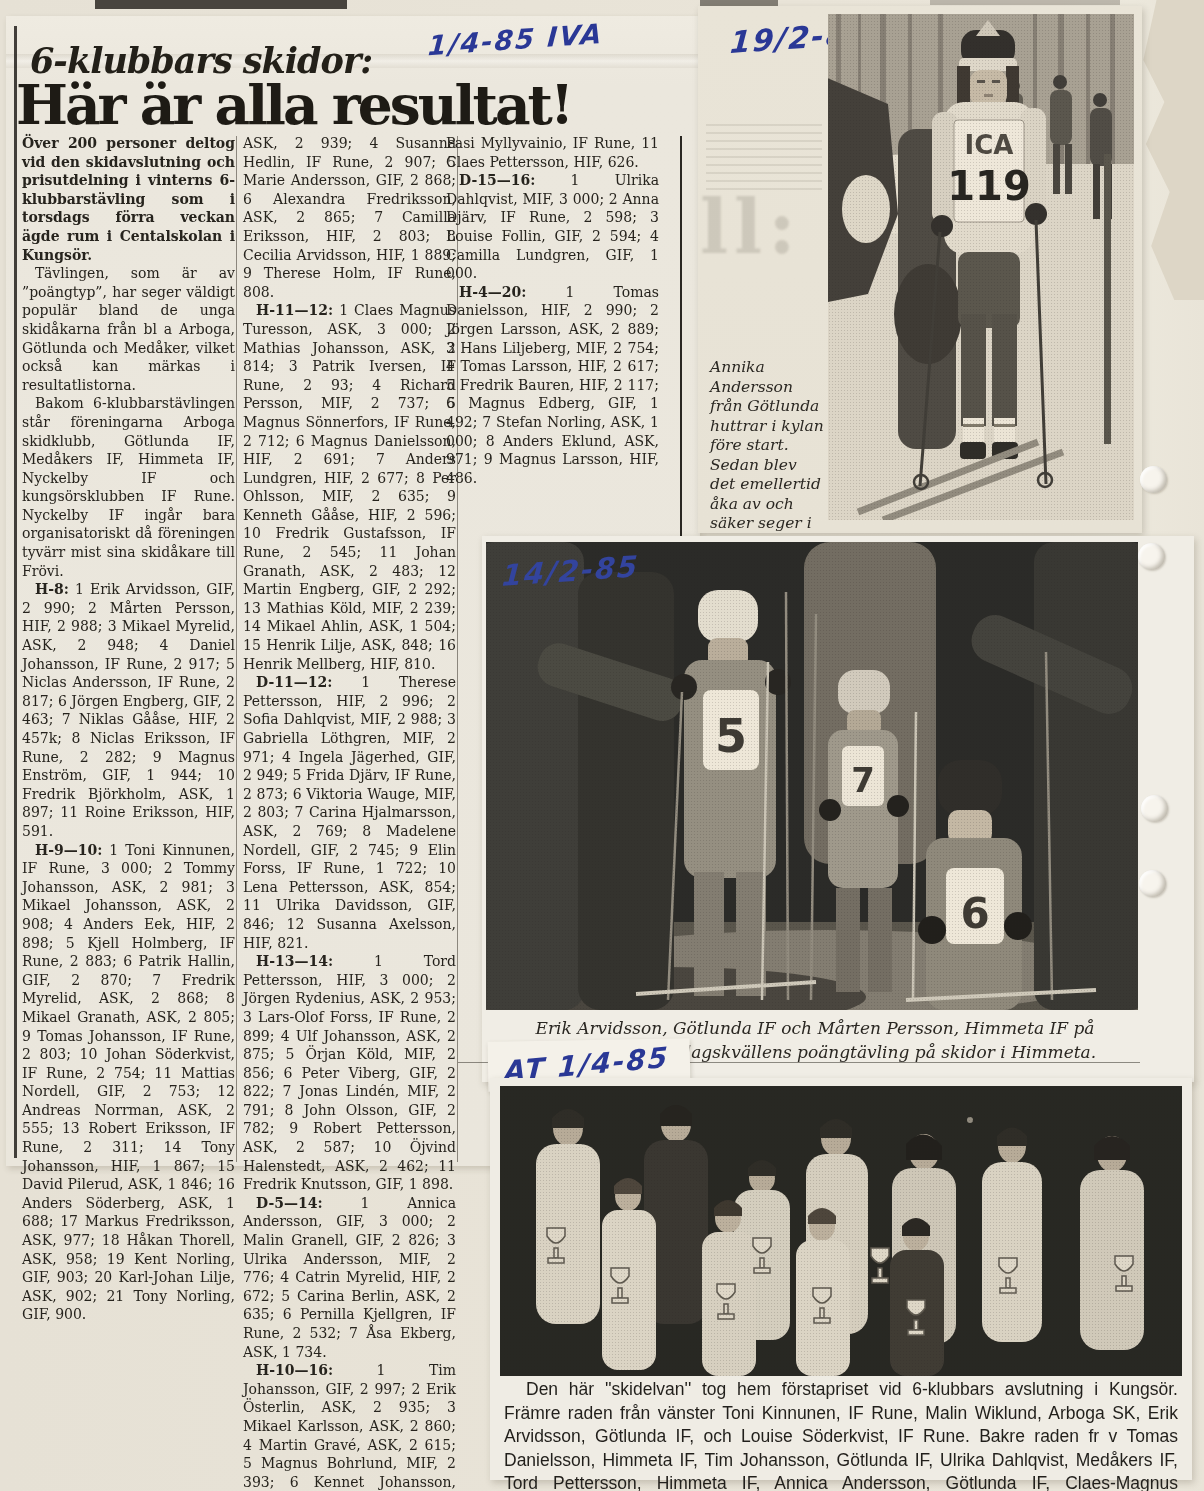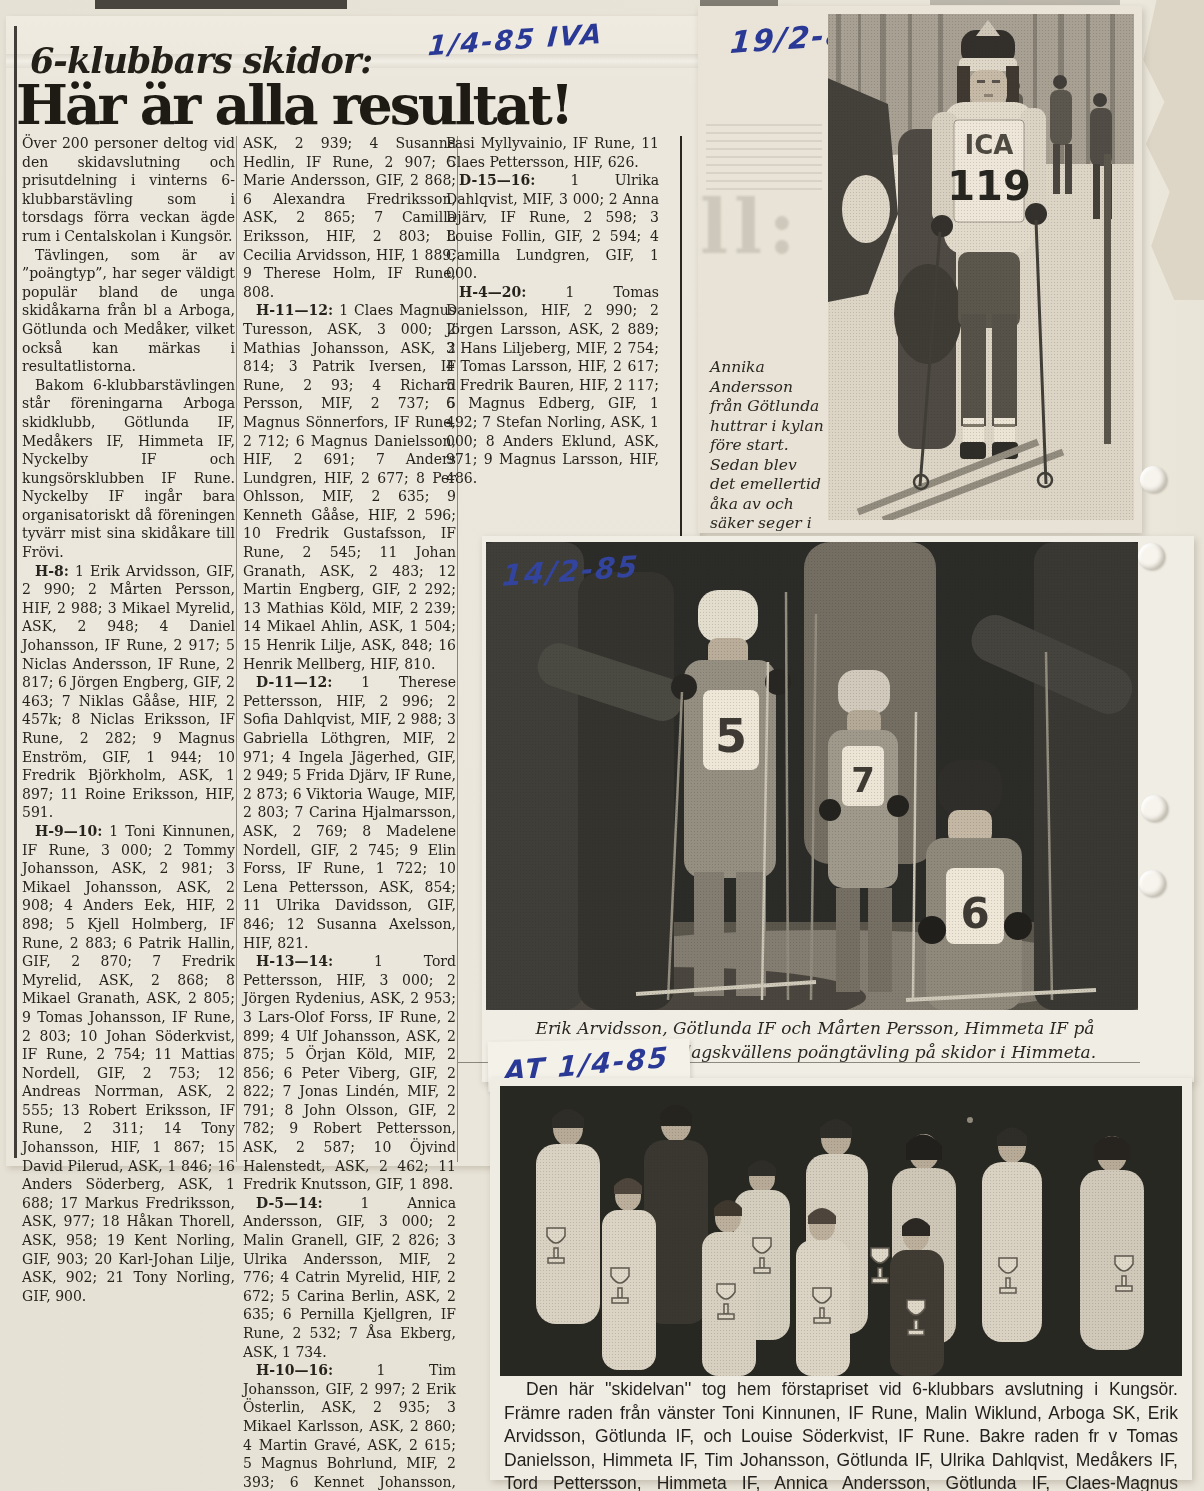--- a/index.html
+++ b/index.html
@@ -15,21 +15,21 @@
   .edge-line-v{left:8px;top:10px;width:3px;height:1132px;background:#23201c;opacity:.85;}
   .crease{left:0;top:38px;width:694px;height:14px;
           background:linear-gradient(180deg,rgba(120,110,90,.12),rgba(255,255,255,.25),rgba(120,110,90,.08));}
   .kicker{left:24px;top:24px;font-size:35px;font-weight:bold;font-style:italic;
           letter-spacing:-1px;color:#232019;}
   .headline{left:10px;top:56px;width:672px;font-size:55px;font-weight:bold;
             letter-spacing:-3px;color:#1e1b15;white-space:nowrap;}
   .col{top:118px;width:213px;font-size:14px;line-height:18.6px;text-align:justify;color:#26231d;}
   .col p{margin:0;text-indent:13px;}
   .col p.noindent{text-indent:0;}
-  .col p.b{font-weight:normal;}
+  .col p.b{font-weight:bold;}
   .lead{font-weight:bold;margin-top:44px;}
   .col1{left:16px;}
   .col2{left:237px;}
   .col3{left:440px;}
   .colrule{top:120px;width:1px;background:rgba(60,55,45,.55);}
   .rule1{left:230px;height:1026px;}
   .rule2{left:451px;height:1026px;}
   .rule3{left:674px;height:412px;background:#2a2722;width:2px;}
 
   

